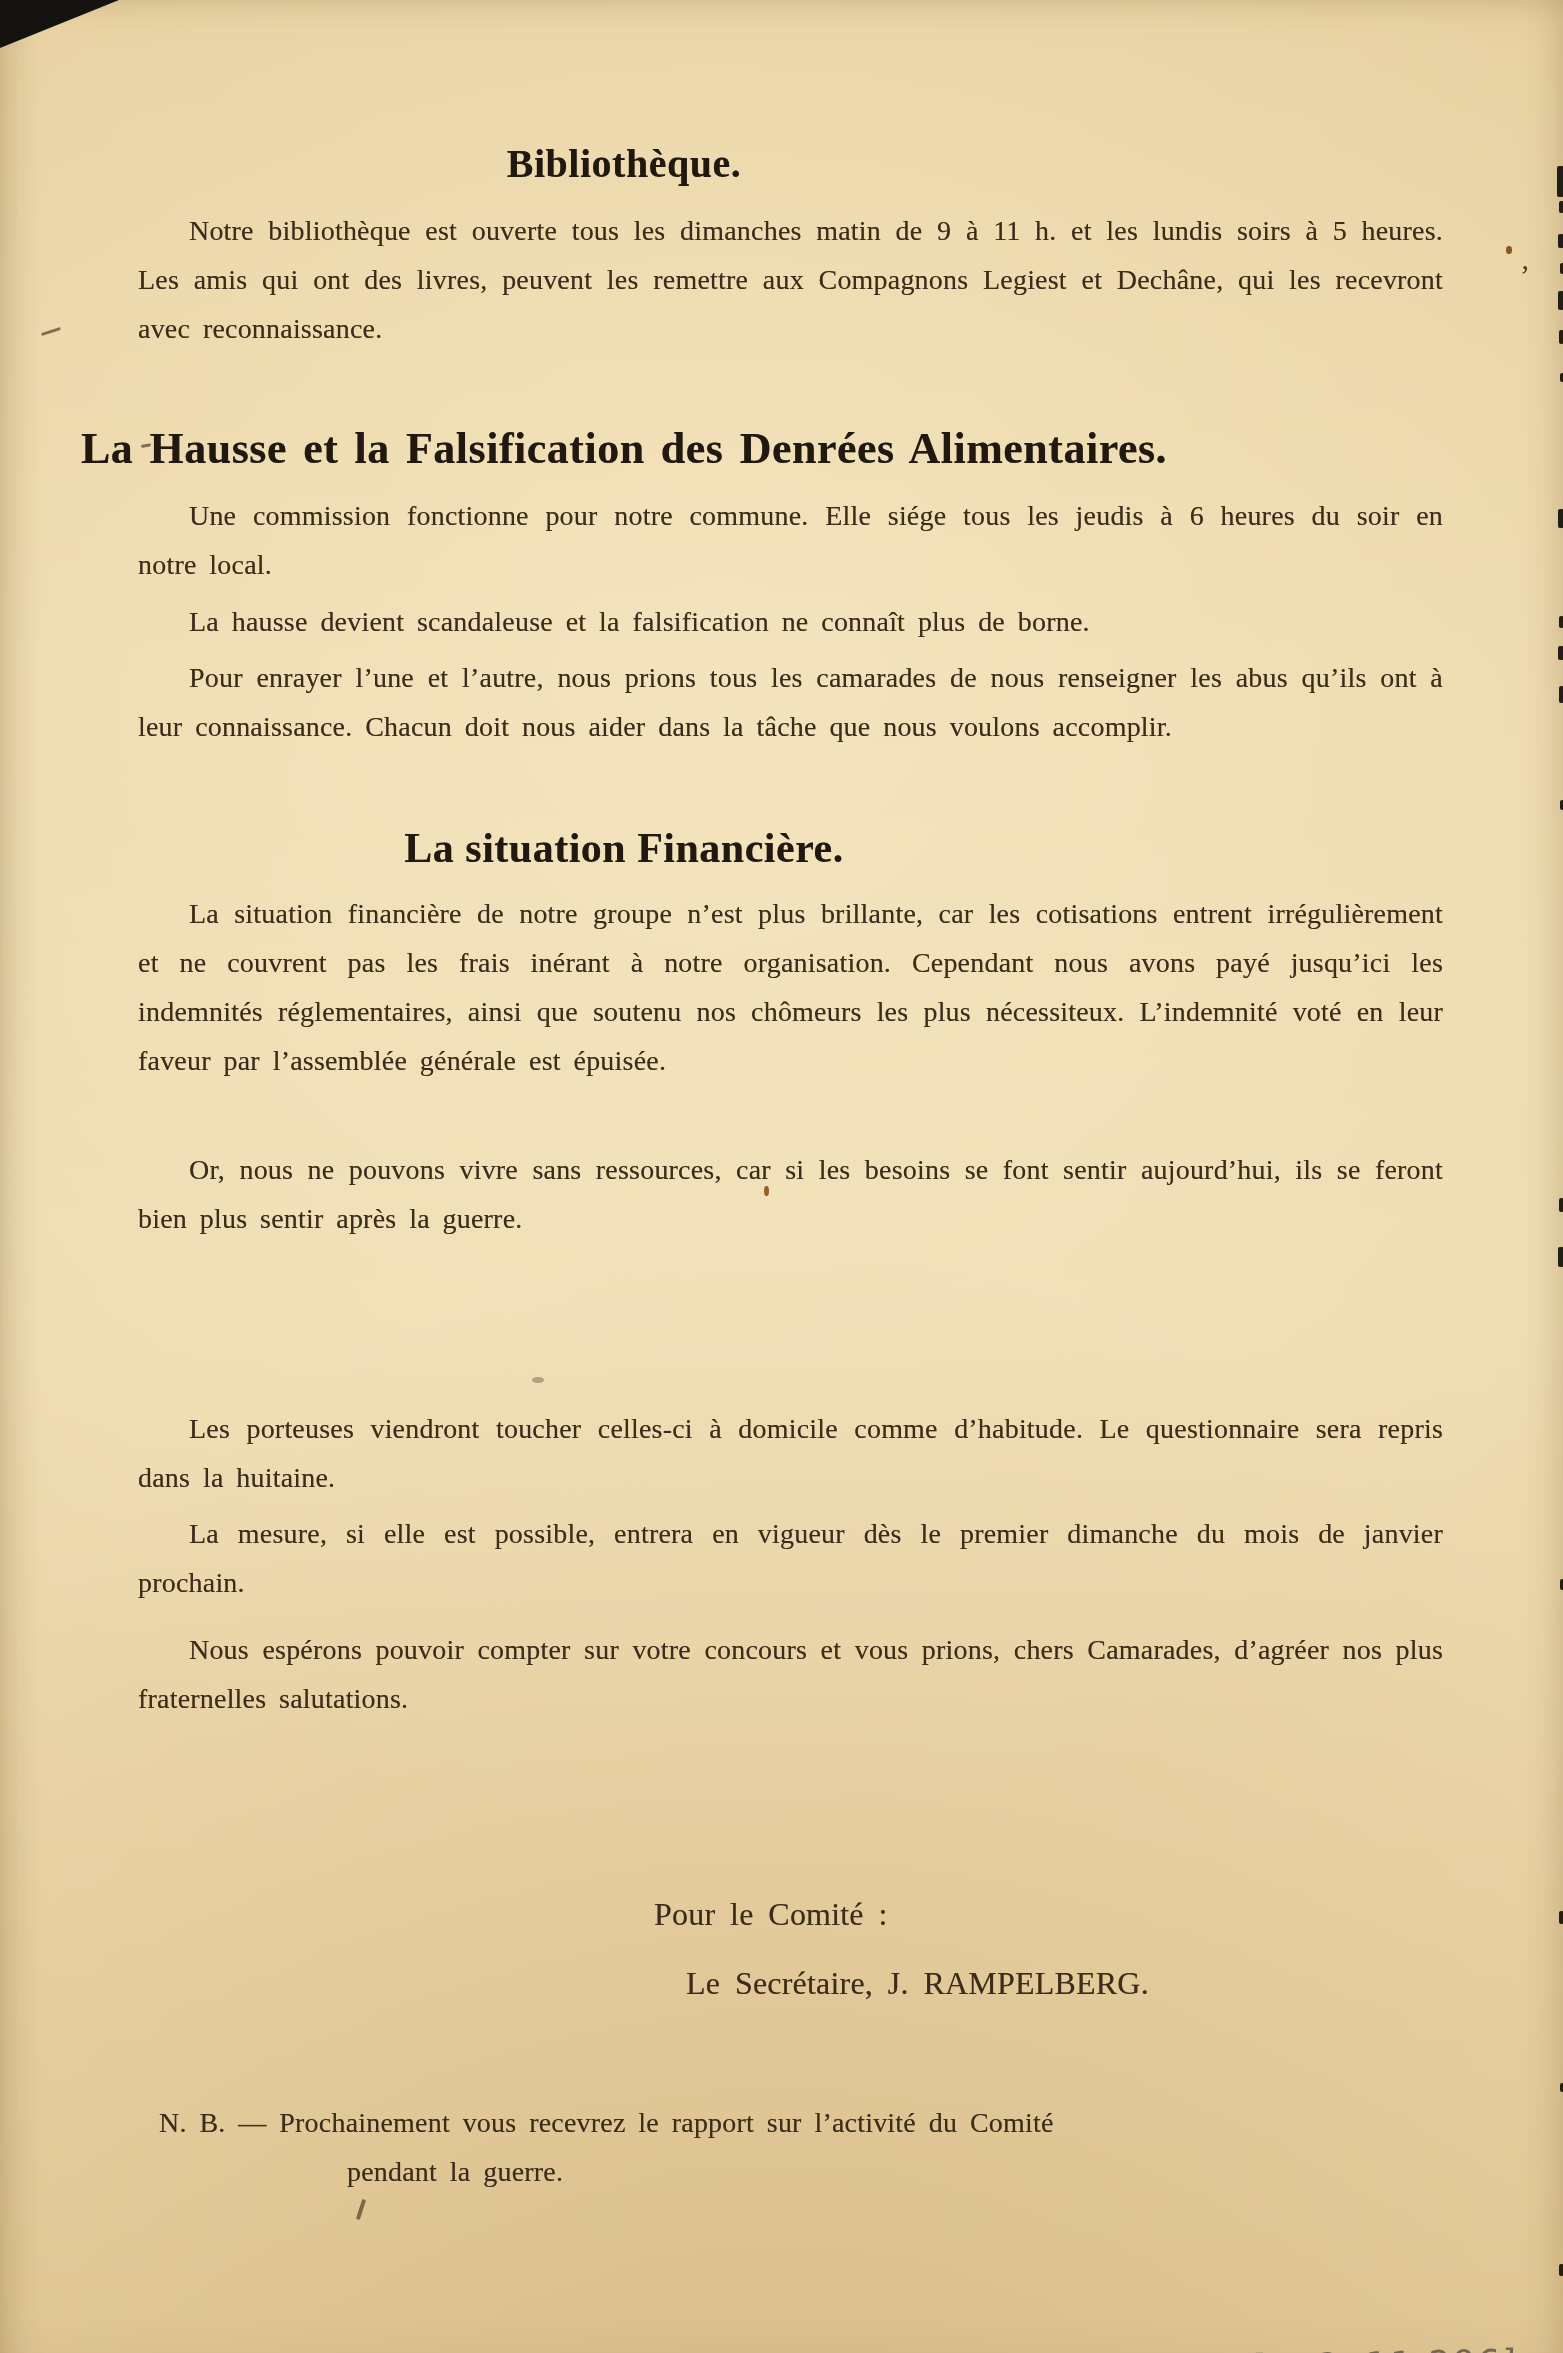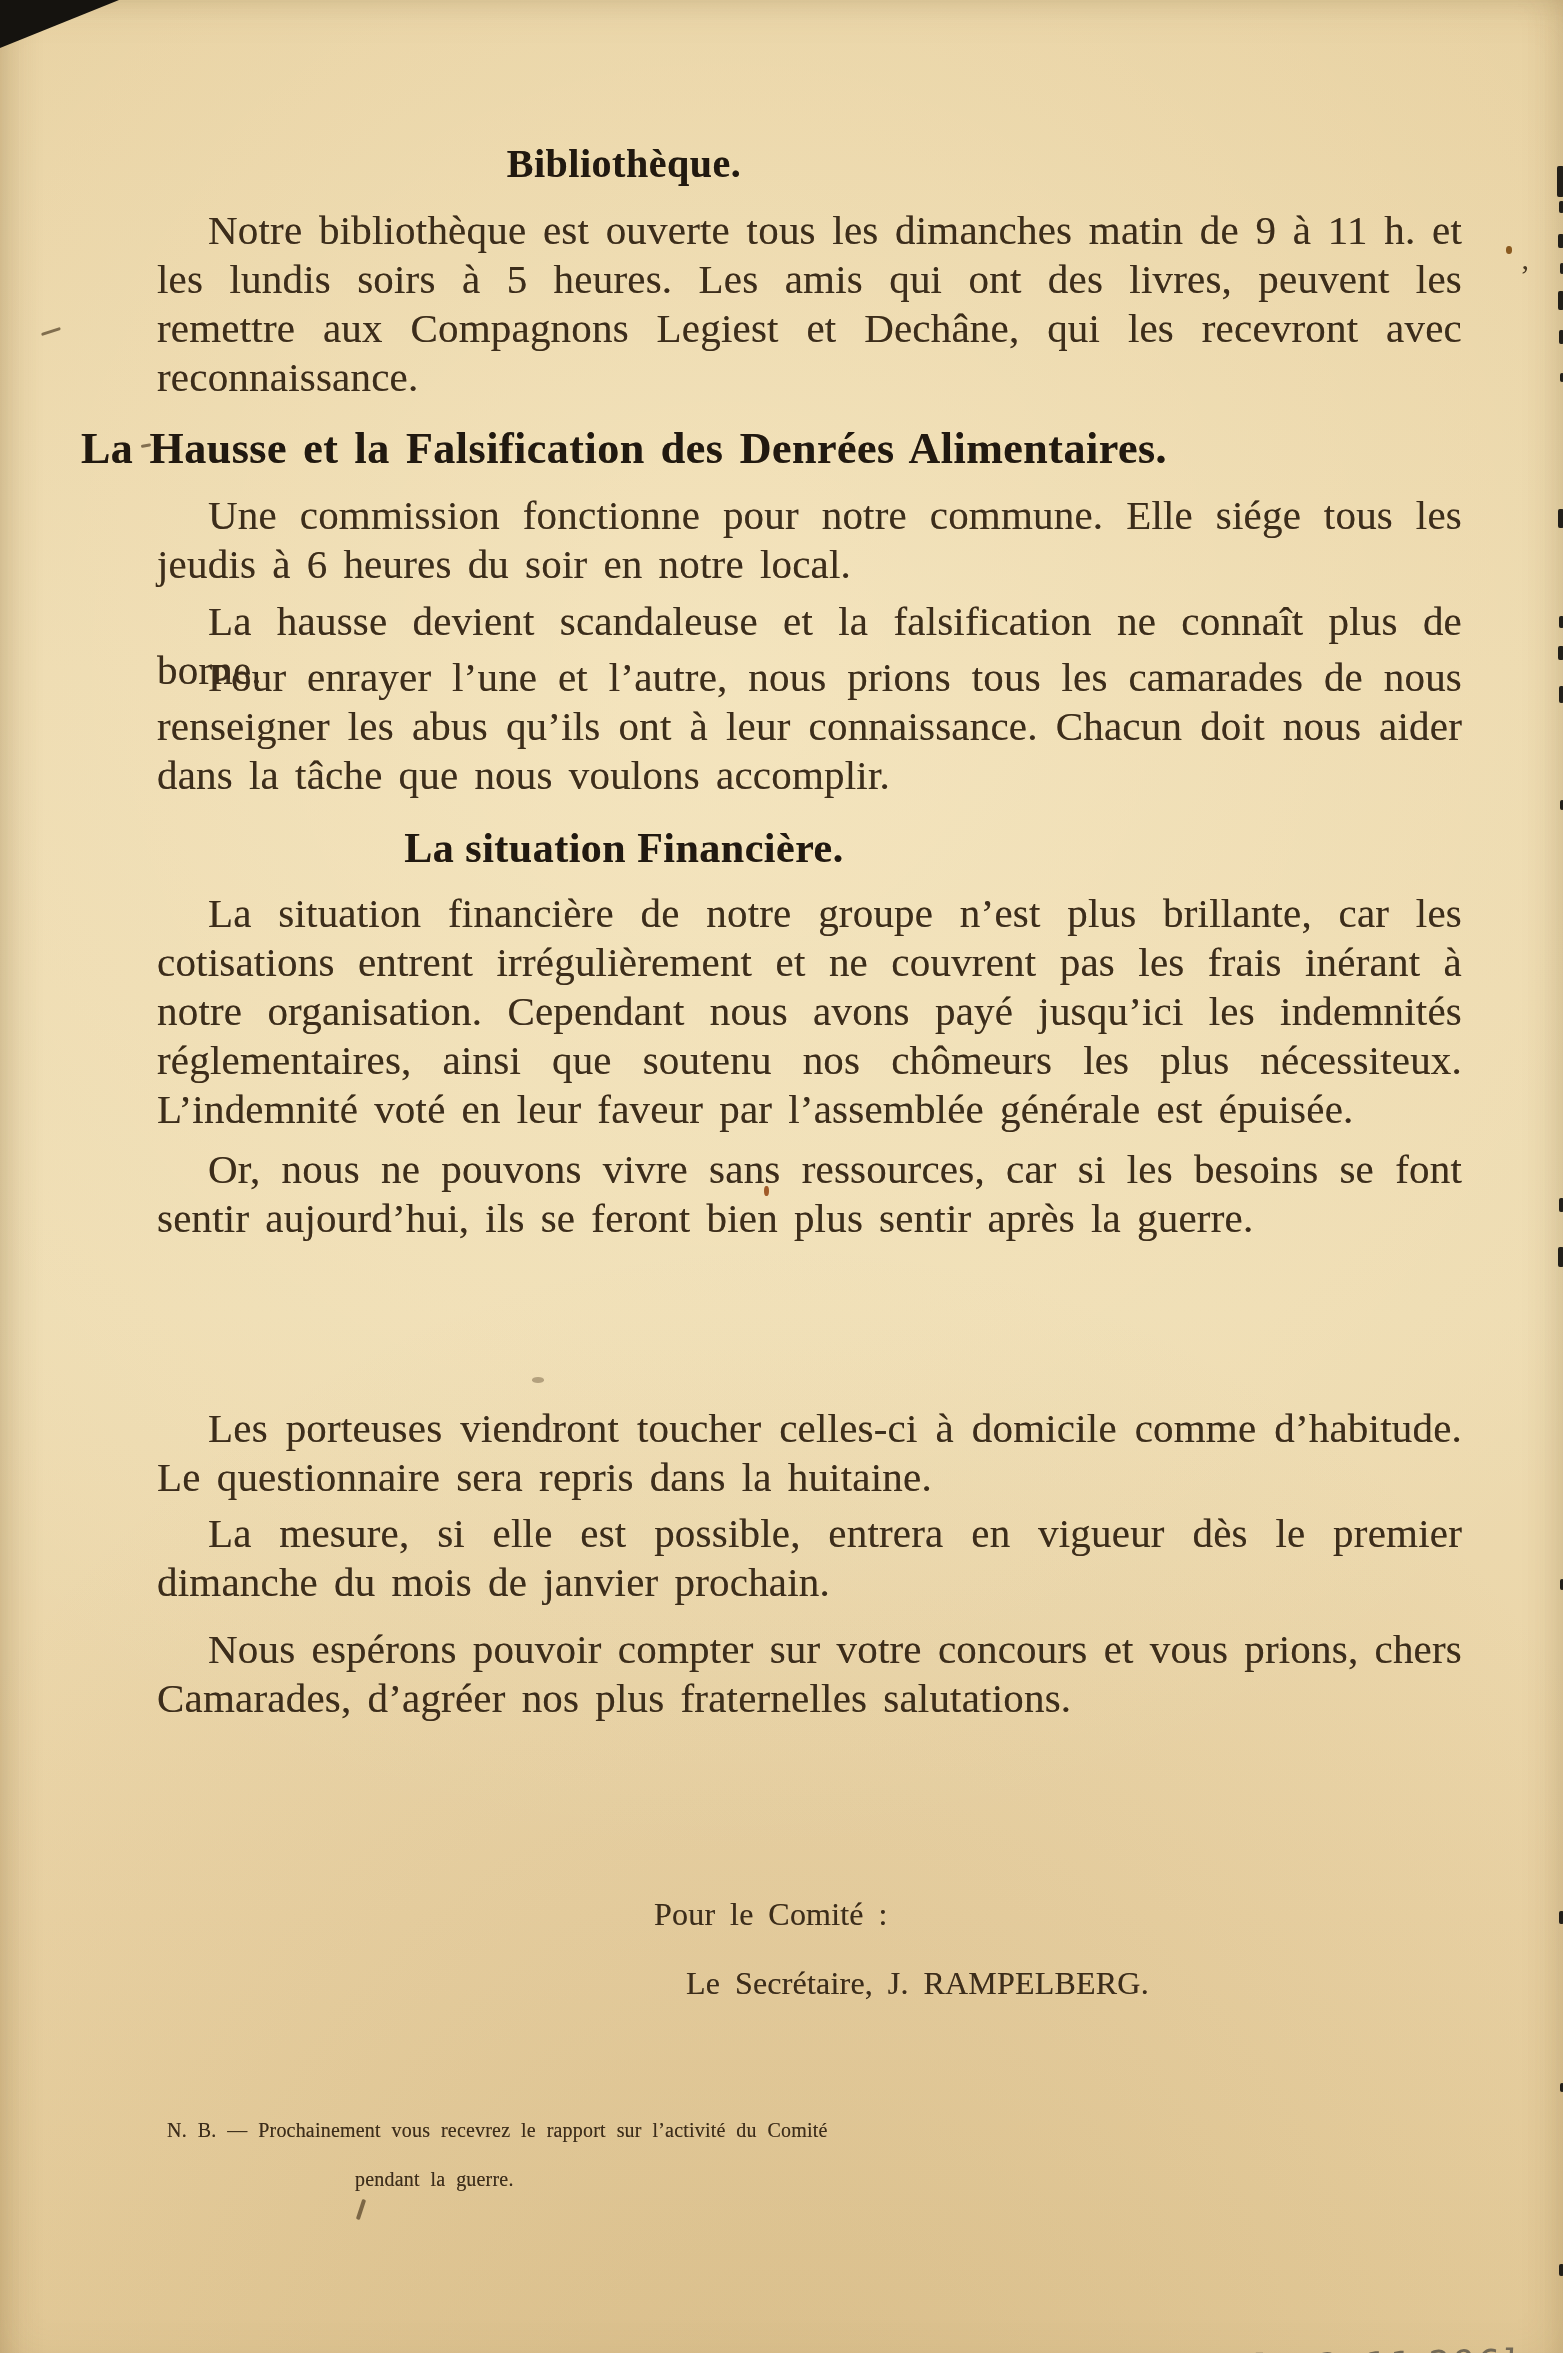--- a/index.html
+++ b/index.html
@@ -22,34 +22,34 @@
   .heading{
     position:absolute;left:0;width:1248px;margin:0;
     text-align:center;font-weight:bold;color:#211910;
     text-shadow:0 0 0.5px rgba(45,30,15,.55);
     letter-spacing:0.5px;
   }
   .h-1{font-size:40px;}
   .h-2{font-size:44px;word-spacing:4.7px;}
   .h-3{font-size:42px;}
   .body-par{
-    position:absolute;left:157px;width:1305px;margin:0;
-    font-size:41px;line-height:49px;
+    position:absolute;left:138px;width:1305px;margin:0;
+    font-size:28px;line-height:49px;
     text-align:justify;text-indent:51px;
     word-spacing:5.6px;letter-spacing:0.2px;
     color:#3c2d1b;text-shadow:0 0 0.5px rgba(55,38,18,.5);
   }
   .sig-line{
     position:absolute;margin:0;font-size:32px;line-height:42px;
     color:#3c2d1b;text-shadow:0 0 0.5px rgba(55,38,18,.5);
     word-spacing:6.6px;letter-spacing:0.2px;text-align:right;
   }
   .nb{
-    position:absolute;left:155px;width:1313px;margin:12px;
-    font-size:20px;line-height:49px;color:#3c2d1b;
+    position:absolute;left:155px;width:1313px;margin:4px;
+    font-size:28px;line-height:49px;color:#3c2d1b;
     text-shadow:0 0 0.5px rgba(55,38,18,.5);
     word-spacing:5.6px;letter-spacing:0.2px;
   }
   .nb-cont{margin-left:188px;}
   .handwriting{
     position:absolute;left:892px;top:2355px;width:668px;margin:0;
     font-family:"DejaVu Sans",sans-serif;
     font-size:35px;line-height:40px;
     color:#6b6251;letter-spacing:2.4px;word-spacing:8.5px;
     transform:rotate(-1.2deg) skewX(-4deg);

